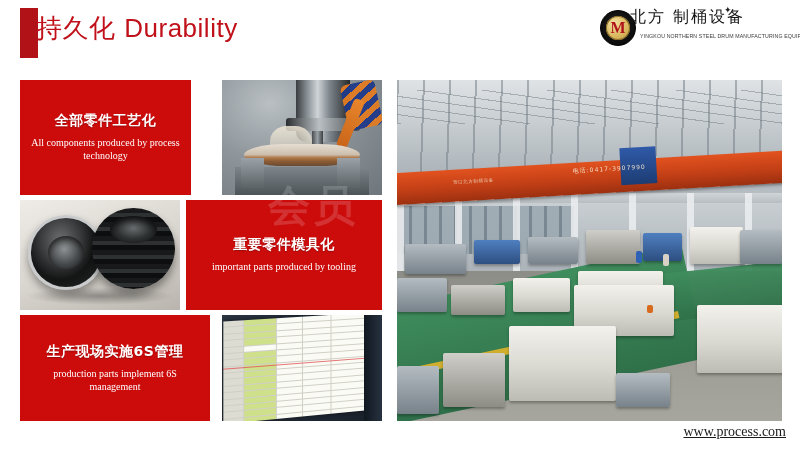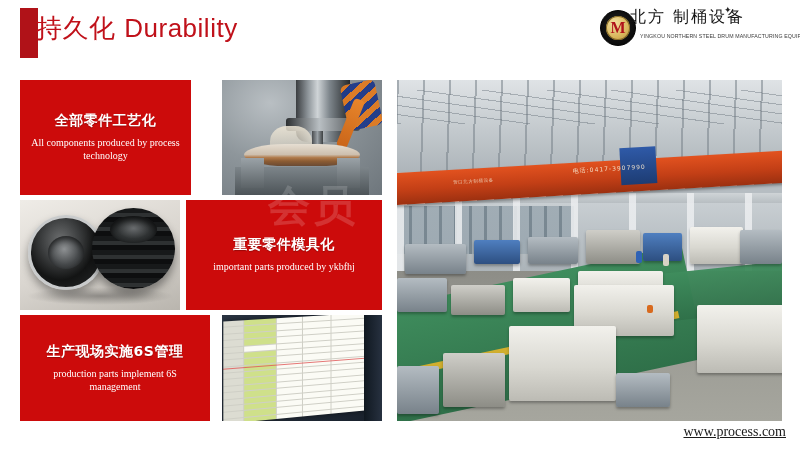--- a/index.html
+++ b/index.html
@@ -311,21 +311,21 @@
       <div class="ring-a-inner"></div>
     </div>
     <div class="ring ring-b">
       <div class="ring-b-inner"></div>
     </div>
     <div class="seal-shadow"></div>
   </div>
 
   <div class="panel red-panel" style="left:186px;top:200px;width:196px;height:110px;">
     <div class="cn">重要零件模具化</div>
-    <div class="en">important parts produced by ykbfhj</div>
+    <div class="en">important parts produced by tooling</div>
   </div>
 
   <div class="panel red-panel" style="left:20px;top:315px;width:190px;height:106px;">
     <div class="cn">生产现场实施6S管理</div>
     <div class="en">production parts implement 6S management</div>
   </div>
 
   <div class="panel ph-sheet" style="left:222px;top:315px;width:160px;height:106px;">
     <div class="sheet-bg"></div>
     <div class="sheet-screen">

